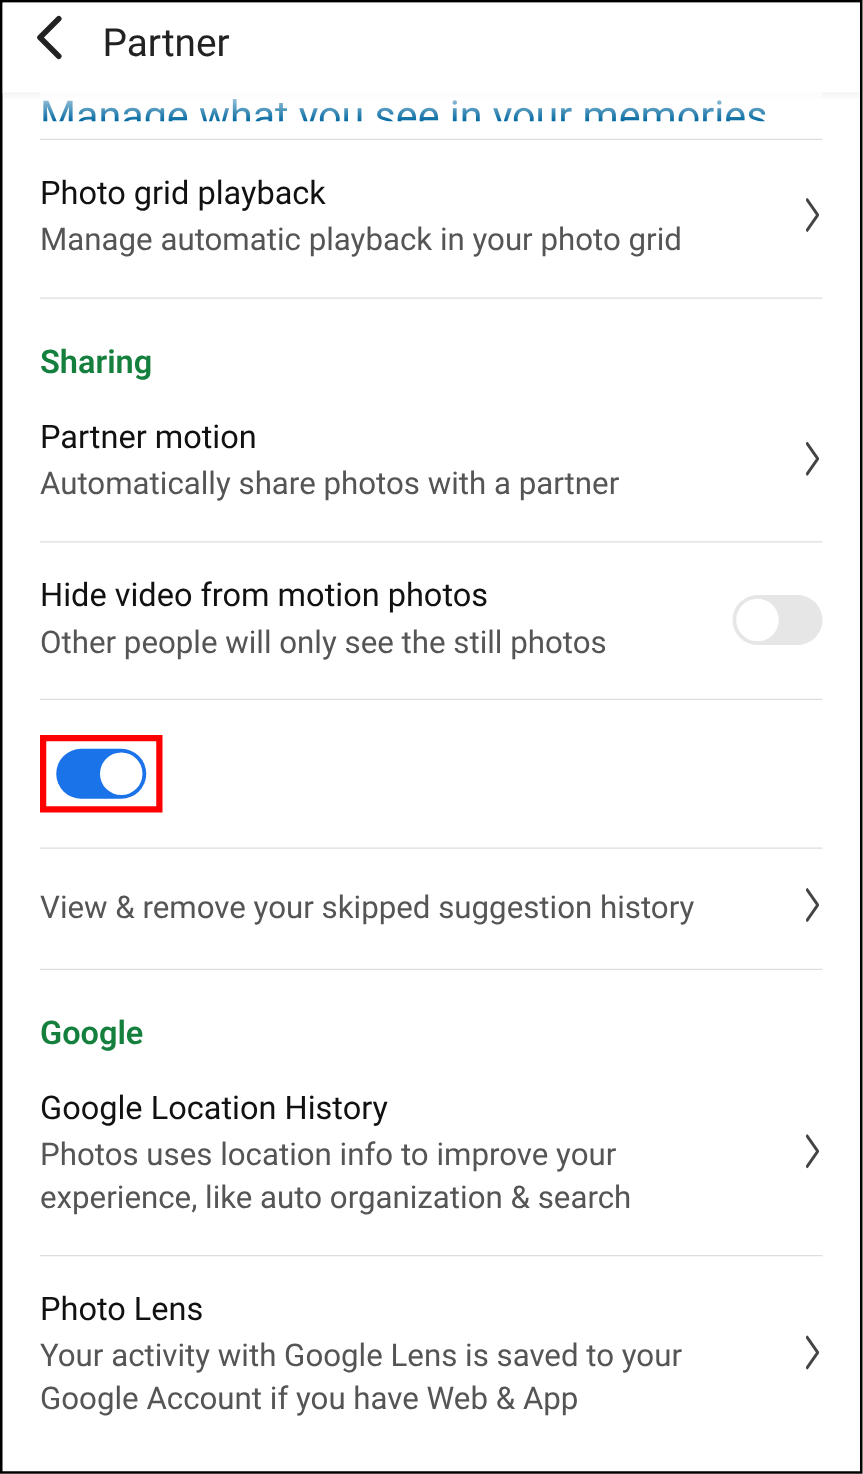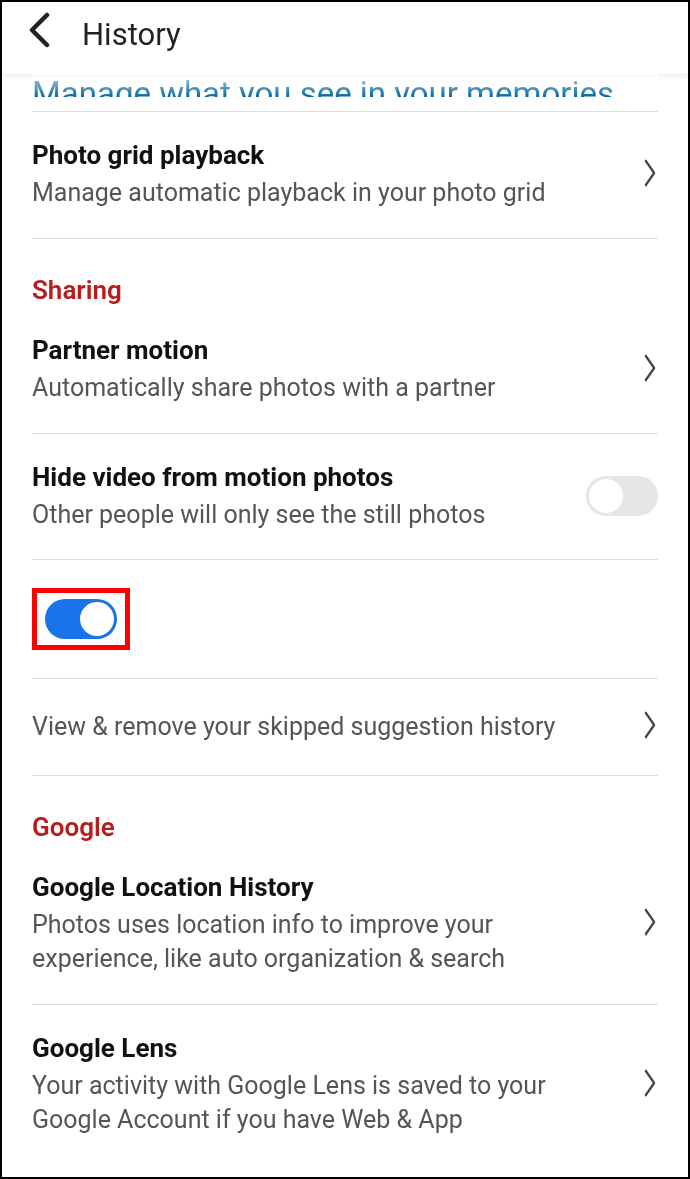--- a/index.html
+++ b/index.html
@@ -67,21 +67,21 @@
       align-items: center;
       justify-content: space-between;
       padding: 14px 0;
     }
     .item-text {
       flex: 1;
       padding-right: 20px;
     }
     .item-title {
       font-size: 26px;
-      font-weight: 700;
+      font-weight: 400;
       color: #111;
       margin-bottom: 6px;
     }
     .item-sub {
       font-size: 25px;
       color: #555;
       line-height: 1.35;
     }
     .item-sub .link {
       color: #1a73e8;
@@ -89,21 +89,21 @@
     }
     .chevron {
       font-size: 34px;
       font-weight: 300;
       color: #444;
       transform: scaleX(0.7);
     }
     .section-title {
       font-size: 26px;
       font-weight: 600;
-      color: #b91c1c;
+      color: #15803d;
       padding: 22px 0 16px 0;
     }
     .toggle {
       width: 72px;
       height: 40px;
       border-radius: 20px;
       position: relative;
       flex-shrink: 0;
     }
     .toggle-off {
@@ -140,21 +140,21 @@
   </style>
 </head>
 <body>
 
 <div class="header">
   <span class="back-icon">
     <svg width="22" height="36" viewBox="0 0 22 36">
       <path d="M 19 3 L 4 18 L 19 33" stroke="#222" stroke-width="4.5" fill="none" stroke-linecap="round" stroke-linejoin="round"></path>
     </svg>
   </span>
-  <span class="header-title">History</span>
+  <span class="header-title">Partner</span>
 </div>
 
 <div class="content">
   <div class="shadow-line"></div>
   <div class="cut-off-text">Manage what you see in your memories</div>
 
   <hr class="divider">
 
   <div class="item">
     <div class="item-text">
@@ -232,21 +232,21 @@
       <svg width="16" height="28" viewBox="0 0 16 28">
           <path d="M 2 2 L 14 14 L 2 26" stroke="#444" stroke-width="3" fill="none" stroke-linecap="round" stroke-linejoin="round"></path>
         </svg>
     </span>
   </div>
 
   <hr class="divider">
 
   <div class="item">
     <div class="item-text">
-      <div class="item-title">Google Lens</div>
+      <div class="item-title">Photo Lens</div>
       <div class="item-sub">Your activity with Google Lens is saved to your Google Account if you have Web &amp; App</div>
     </div>
     <span class="chevron">
       <svg width="16" height="28" viewBox="0 0 16 28">
           <path d="M 2 2 L 14 14 L 2 26" stroke="#444" stroke-width="3" fill="none" stroke-linecap="round" stroke-linejoin="round"></path>
         </svg>
     </span>
   </div>
 
 </div>

